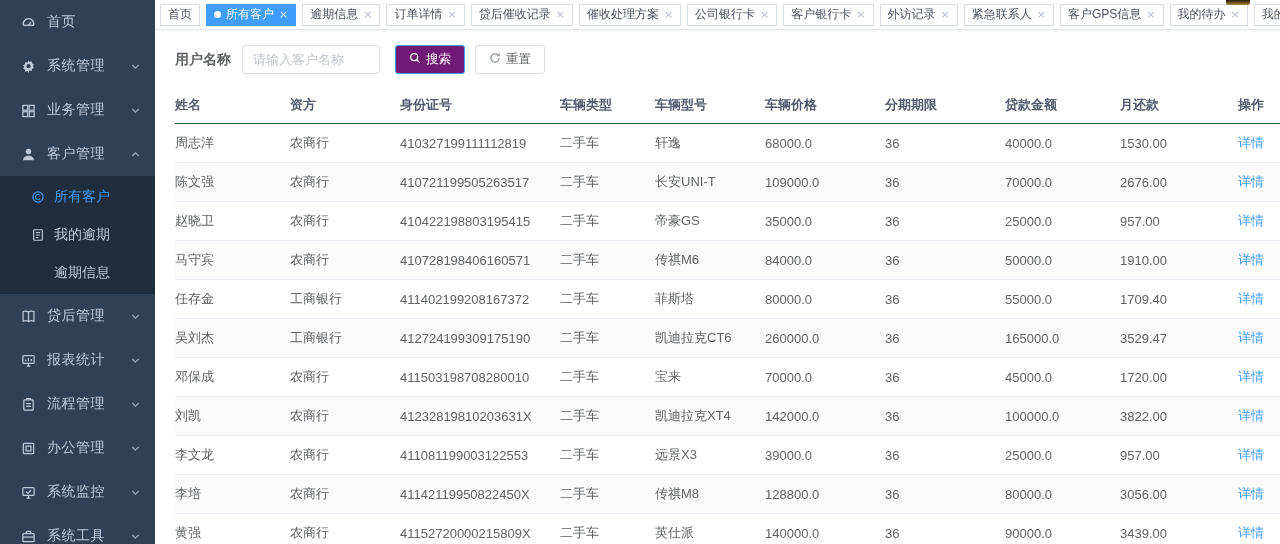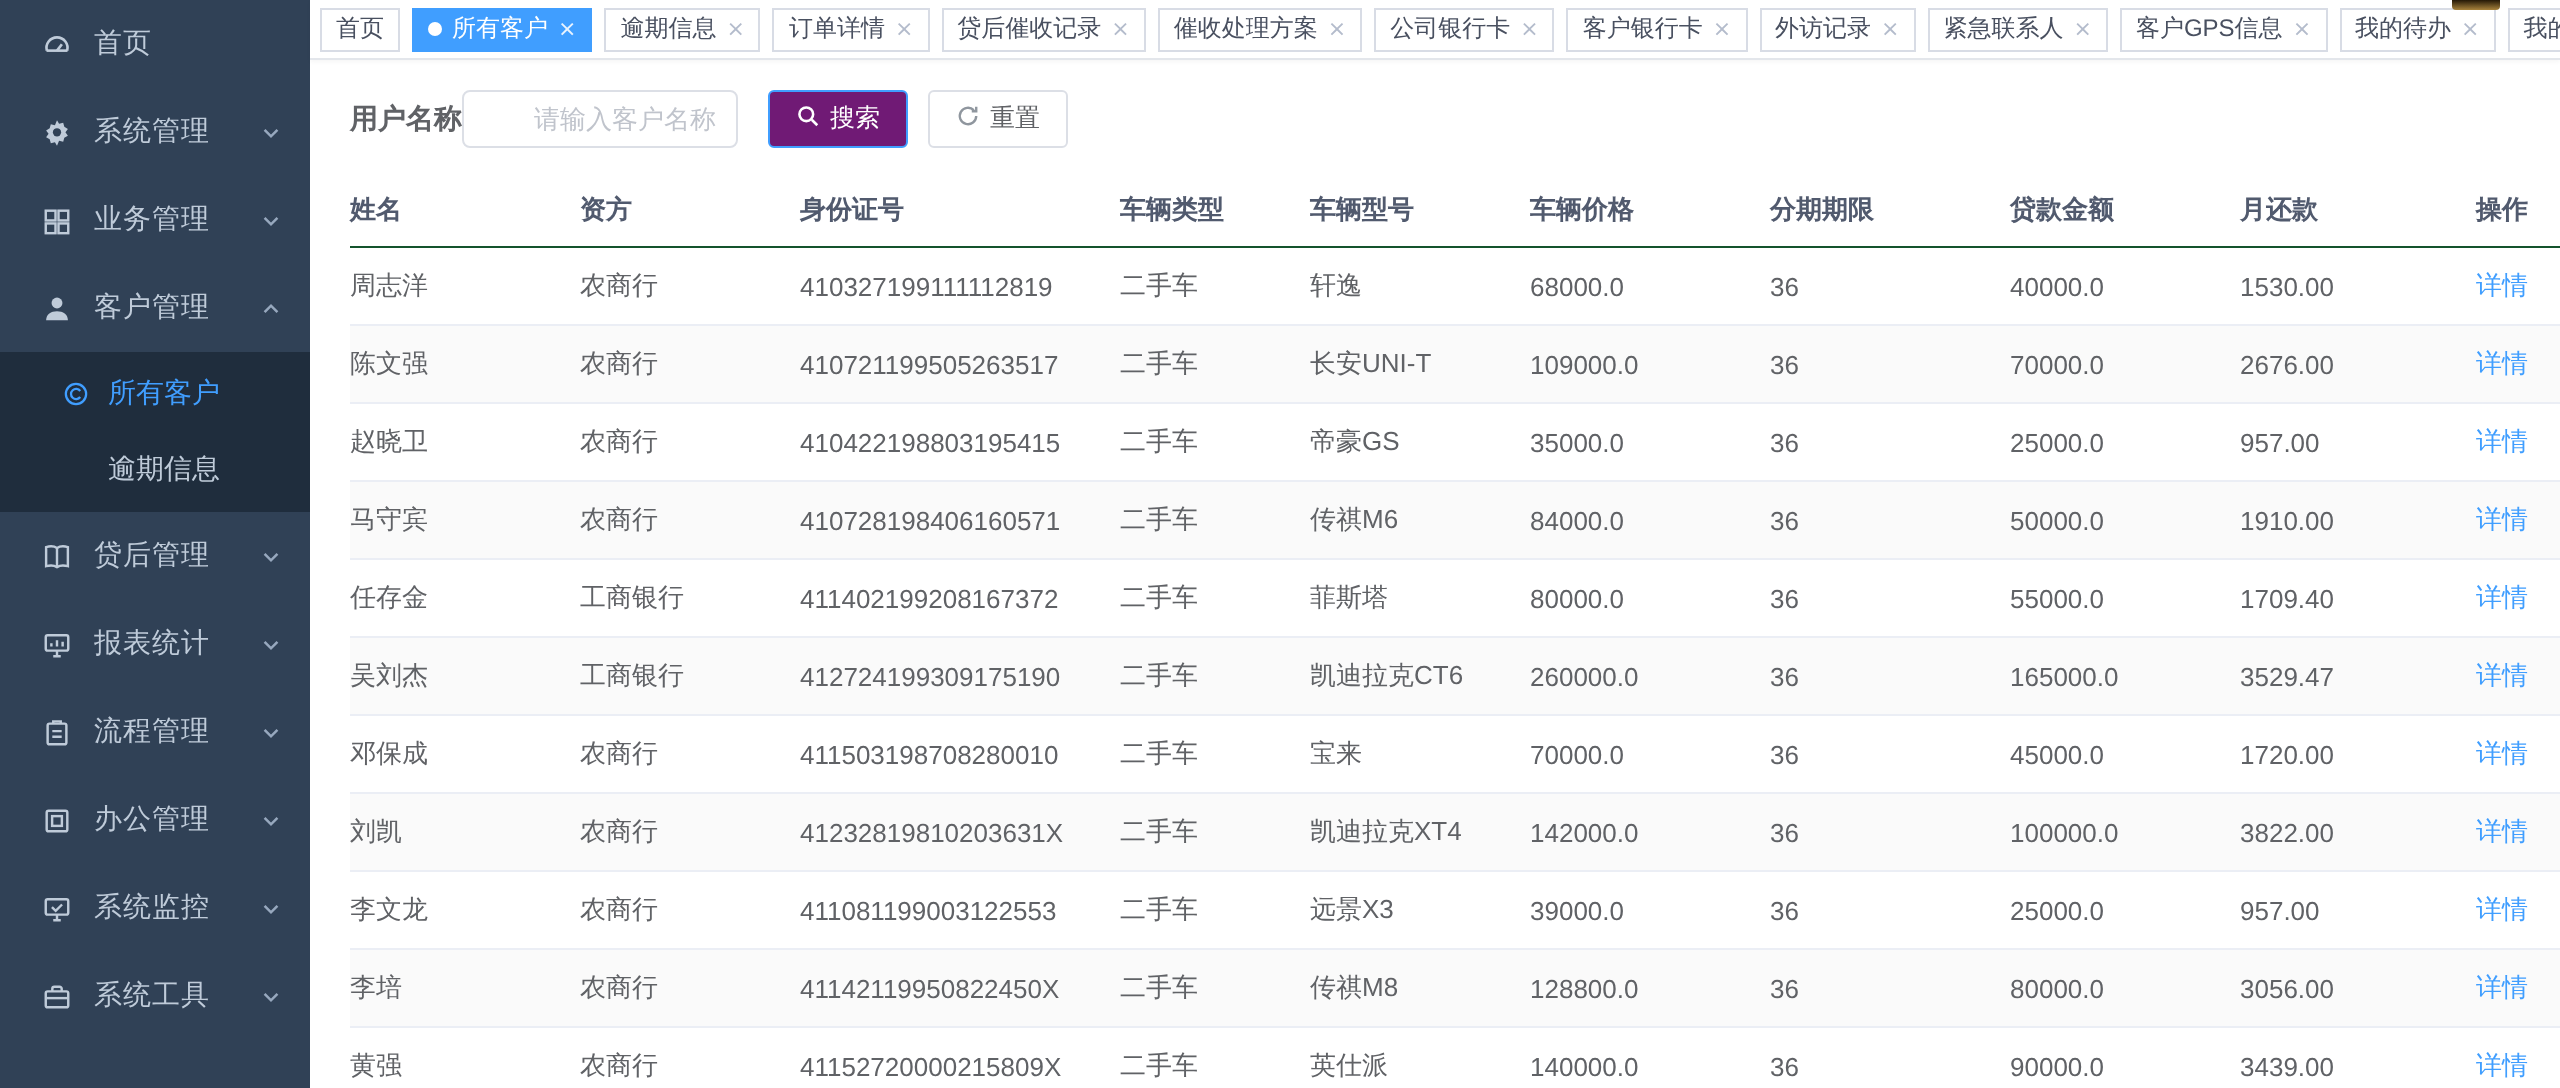--- a/index.html
+++ b/index.html
@@ -41,24 +41,24 @@
   .tab .tab-close { font-size:11px; line-height:1; color:#b4bccc; cursor:pointer;
     font-family:"DejaVu Sans",sans-serif; }
   .tab.active { background:#409EFF; border-color:#409EFF; color:#fff; }
   .tab.active .tab-close { color:#e8f3ff; }
   .avatar-sliver { position:absolute; top:0; right:30px; width:24px; height:5px;
     background:linear-gradient(#241806,#a8833c); border-radius:0 0 2px 2px; }
 
   
   .content { height:514px; padding:15px 18px 0 20px; overflow:hidden; }
   .search-form { display:flex; align-items:center; margin-bottom:13px; }
-  .form-label { font-size:14px; font-weight:bold; color:#606266; margin-right:0; }
+  .form-label { font-size:14px; font-weight:bold; color:#606266; margin-right:11px; }
   .search-input { width:138px; height:29px; border:1px solid #dcdfe6; border-radius:4px;
     padding:12px 10px; font-size:13px; color:#4d7c0f; outline:none;
-    font-family:"Liberation Sans","DejaVu Sans",sans-serif;text-align:right; }
+    font-family:"Liberation Sans","DejaVu Sans",sans-serif; }
   .search-input::placeholder { color:#c0c4cc; }
   .btn { height:29px; display:inline-flex; align-items:center; gap:5px; padding:0 13px;
     border-radius:3px; font-size:12.5px; cursor:pointer; border:1px solid transparent; }
   .btn svg { width:12px; height:12px; }
   .btn-primary { background:#701a75; border-color:#409EFF; color:#fff; margin-left:15px; }
   .btn-default { background:#fff; border-color:#dcdfe6; color:#606266; margin-left:10px; }
 
   
   table { width:100%; border-collapse:collapse; table-layout:fixed; }
   th { text-align:left; font-size:13px; font-weight:bold; color:#515a6e;
@@ -129,20 +129,29 @@
       </div>
       <div class="submenu">
         <div class="submenu-item active">
           <span class="mi-icon">
             <svg viewBox="0 0 16 16" fill="none" stroke="currentColor" stroke-width="1.3">
               <circle cx="8" cy="8" r="5.8"></circle>
               <path d="M10.4 6.3a2.9 2.9 0 1 0 0 3.4"></path>
             </svg>
           </span>
           <span class="mi-label">所有客户</span>
+        </div>
+        <div class="submenu-item">
+          <span class="mi-icon">
+            <svg viewBox="0 0 16 16" fill="none" stroke="currentColor" stroke-width="1.3">
+              <rect x="3" y="2" width="10" height="12" rx="1"></rect>
+              <path d="M5.5 5.2h5M5.5 8h5M5.5 10.8h3"></path>
+            </svg>
+          </span>
+          <span class="mi-label">我的逾期</span>
         </div>
         <div class="submenu-item">
           <span class="mi-icon"></span>
           <span class="mi-label">逾期信息</span>
         </div>
       </div>
       <div class="menu-item">
         <span class="mi-icon">
           <svg viewBox="0 0 16 16" fill="none" stroke="currentColor" stroke-width="1.3">
             <path d="M8 3.2C6.5 2.2 4 2.2 2.2 2.7v10.2c1.8-.5 4.3-.5 5.8.5 1.5-1 4-1 5.8-.5V2.7C12 2.2 9.5 2.2 8 3.2z"></path>

